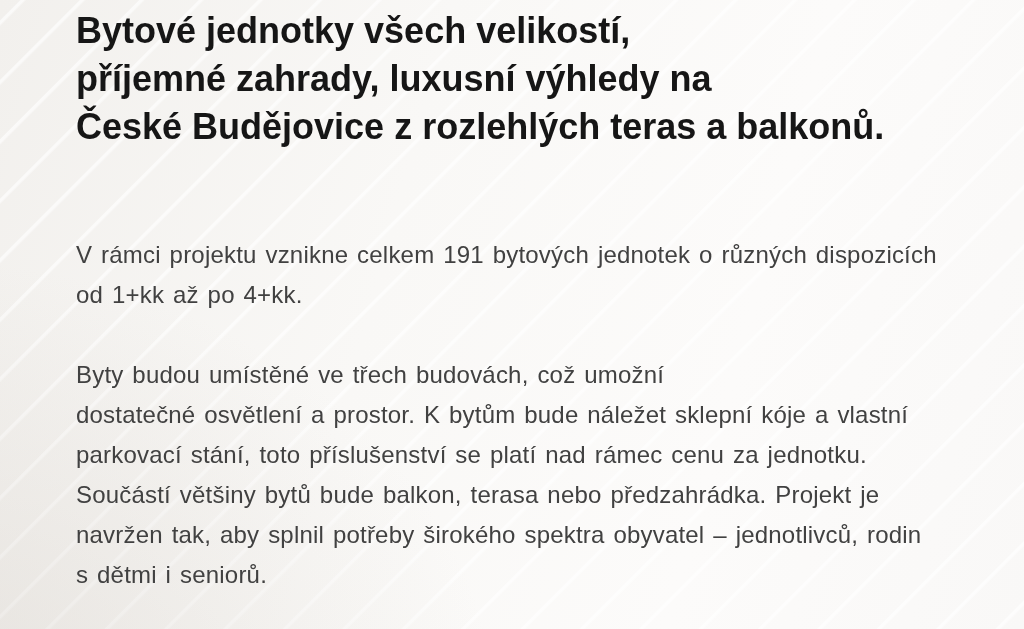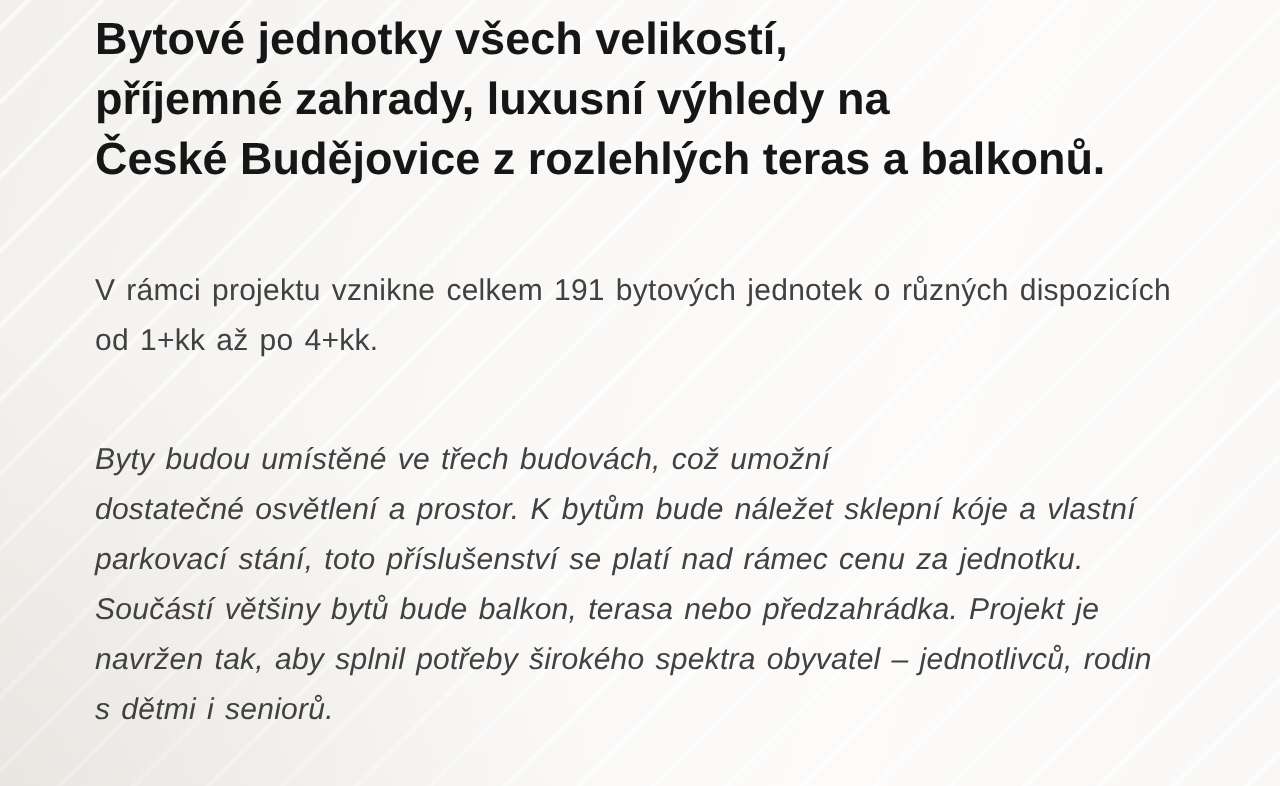--- a/index.html
+++ b/index.html
@@ -41,25 +41,24 @@
     margin: 0;
     font-size: 24px;
     line-height: 40px;
     font-weight: 400;
     letter-spacing: 0.2px;
     word-spacing: 2px;
     color: #414141;
     white-space: pre;
   }
   .para-first {
-    margin-top: 62px;
+    margin-top: 84px;
   }
   .para-second {
-    margin-top: 55px;
-    font-style: italic;
+    margin-top: 40px;
   }
 </style>
 </head>
 <body>
 
 <main class="content">
   <h1 class="heading">Bytové jednotky všech velikostí,
 příjemné zahrady, luxusní výhledy na
 České Budějovice z rozlehlých teras a balkonů.</h1>
 

